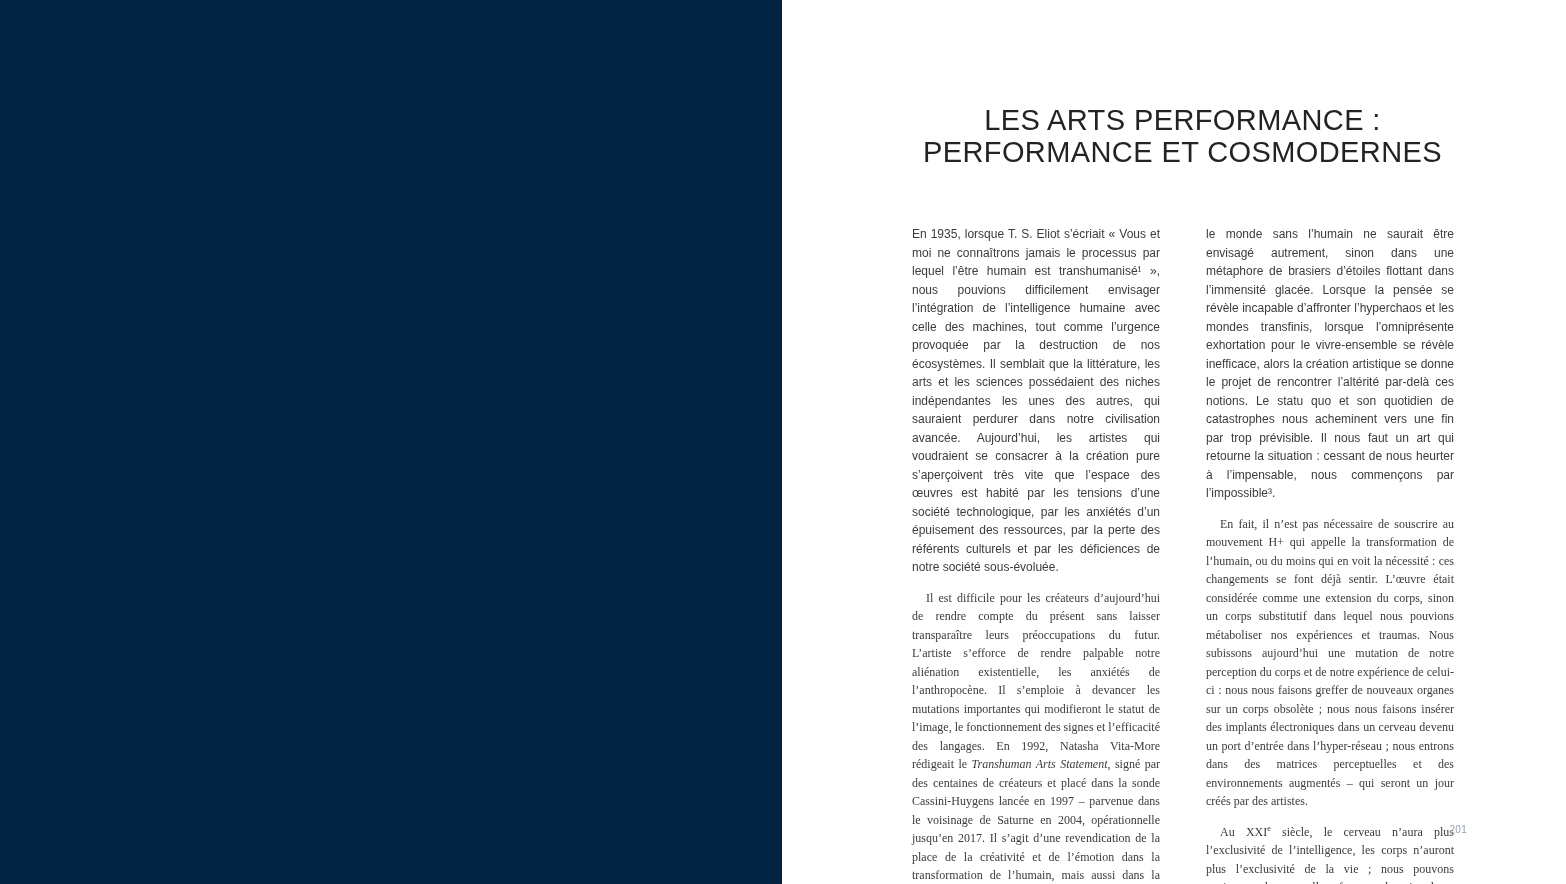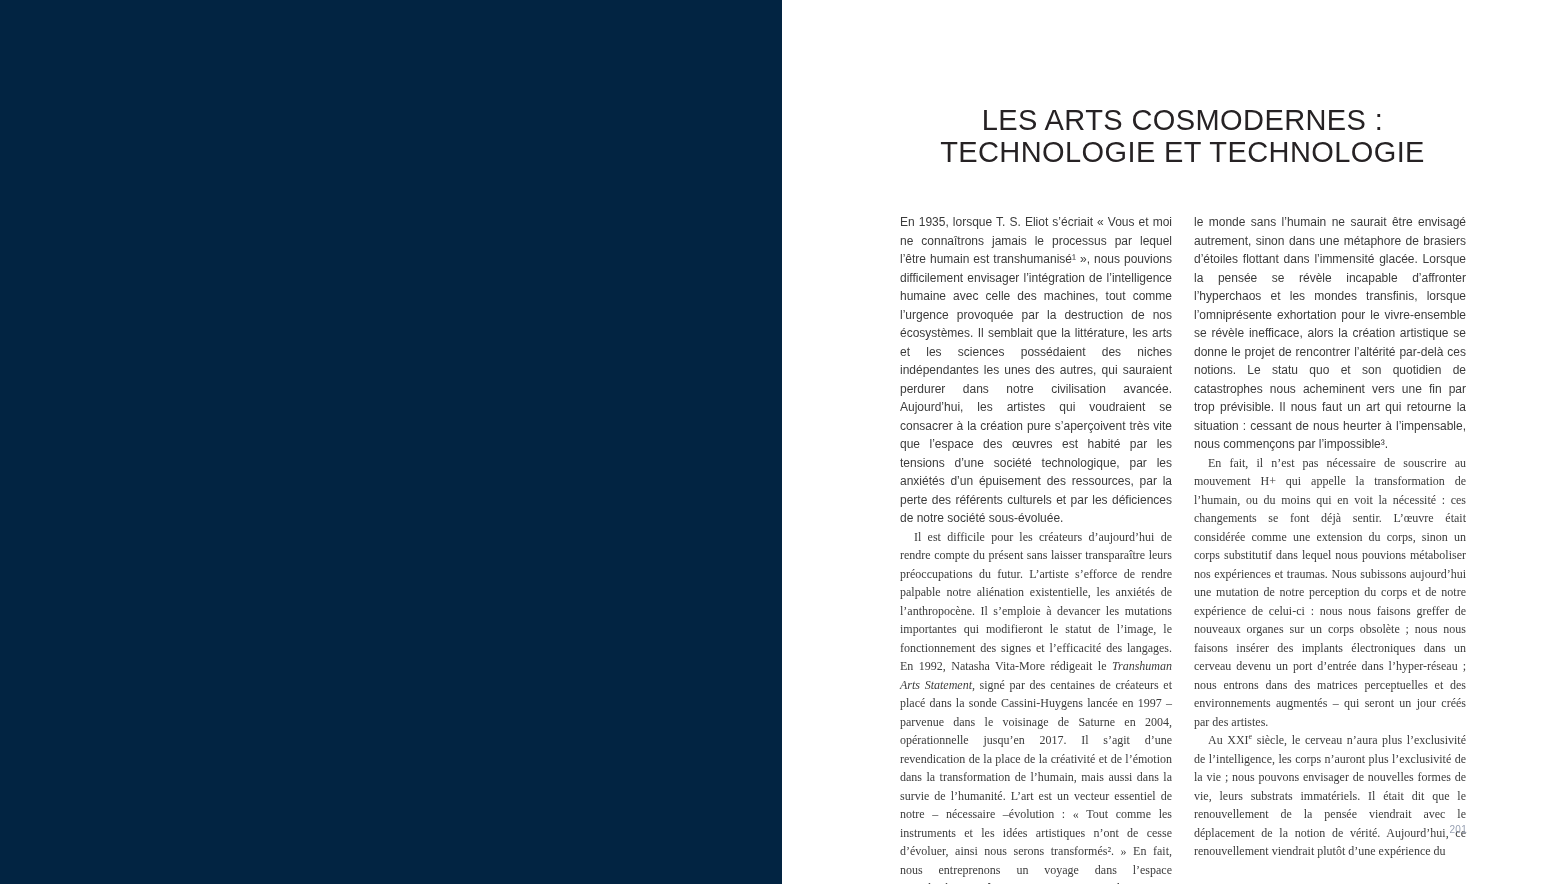--- a/index.html
+++ b/index.html
@@ -43,42 +43,42 @@
   }
   .text-column {
     width: 272px;
     flex: 0 0 auto;
     color: #3b3b3b;
     font-size: 12px;
     line-height: 18.5px;
     text-align: justify;
     hyphens: auto;
   }
-  .text-column p { margin: 0; }
+  .text-column p { margin: 12px; }
   .text-column p.indent { text-indent: 14px; font-family: Liberation Serif, serif; }
   .text-column .italic { font-style: italic; }
   .text-column sup { font-size: 8px; line-height: 0; vertical-align: super; }
   .folio {
     position: absolute;
     right: 99px;
     top: 824px;
     font-size: 10px;
     color: #98a1b3;
     letter-spacing: 0.3px;
   }
 </style>
 </head>
 <body>
 
 <div class="spread">
   <div class="page-left"></div>
   <div class="page-right">
     <div class="chapter-title">
-      <div>LES ARTS COSMODERNES :</div>
-      <div>TECHNOLOGIE ET TECHNOLOGIE</div>
+      <div>LES ARTS PERFORMANCE :</div>
+      <div>PERFORMANCE ET COSMODERNES</div>
     </div>
     <div class="text-block">
       <div class="text-column" lang="fr">
           <p class=""><span>En 1935, lorsque T. S. Eliot s’écriait « Vous et moi ne connaîtrons jamais le processus par lequel l’être humain est transhumanisé¹ », nous pouvions difficilement envisager l’intégration de l’intelligence humaine avec celle des machines, tout comme l’urgence provoquée par la destruction de nos écosystèmes. Il semblait que la littérature, les arts et les sciences possédaient des niches indépendantes les unes des autres, qui sauraient perdurer dans notre civilisation avancée. Aujourd’hui, les artistes qui voudraient se consacrer à la création pure s’aperçoivent très vite que l’espace des œuvres est habité par les tensions d’une société technologique, par les anxiétés d’un épuisement des ressources, par la perte des référents culturels et par les déficiences de notre société sous-évoluée.</span></p>
           <p class="indent"><span>Il est difficile pour les créateurs d’aujourd’hui de rendre compte du présent sans laisser transparaître leurs préoccupations du futur. L’artiste s’efforce de rendre palpable notre aliénation existentielle, les anxiétés de l’anthropocène. Il s’emploie à devancer les mutations importantes qui modifieront le statut de l’image, le fonctionnement des signes et l’efficacité des langages. En 1992, Natasha Vita-More rédigeait le </span><span class="italic">Transhuman Arts Statement</span><span>, signé par des centaines de créateurs et placé dans la sonde Cassini-Huygens lancée en 1997 – parvenue dans le voisinage de Saturne en 2004, opérationnelle jusqu’en 2017. Il s’agit d’une revendication de la place de la créativité et de l’émotion dans la transformation de l’humain, mais aussi dans la survie de l’humanité. L’art est un vecteur essentiel de notre – nécessaire –évolution : « Tout comme les instruments et les idées artistiques n’ont de cesse d’évoluer, ainsi nous serons transformés². » En fait, nous entreprenons un voyage dans l’espace interplanétaire sitôt que nous envisageons l’extinction de l’humain, car</span></p>
         </div>
       <div class="text-column" lang="fr">
           <p class=""><span>le monde sans l’humain ne saurait être envisagé autrement, sinon dans une métaphore de brasiers d’étoiles flottant dans l’immensité glacée. Lorsque la pensée se révèle incapable d’affronter l’hyperchaos et les mondes transfinis, lorsque l’omniprésente exhortation pour le vivre-ensemble se révèle inefficace, alors la création artistique se donne le projet de rencontrer l’altérité par-delà ces notions. Le statu quo et son quotidien de catastrophes nous acheminent vers une fin par trop prévisible. Il nous faut un art qui retourne la situation : cessant de nous heurter à l’impensable, nous commençons par l’impossible³.</span></p>
           <p class="indent"><span>En fait, il n’est pas nécessaire de souscrire au mouvement H+ qui appelle la transformation de l’humain, ou du moins qui en voit la nécessité : ces changements se font déjà sentir. L’œuvre était considérée comme une extension du corps, sinon un corps substitutif dans lequel nous pouvions métaboliser nos expériences et traumas. Nous subissons aujourd’hui une mutation de notre perception du corps et de notre expérience de celui-ci : nous nous faisons greffer de nouveaux organes sur un corps obsolète ; nous nous faisons insérer des implants électroniques dans un cerveau devenu un port d’entrée dans l’hyper-réseau ; nous entrons dans des matrices perceptuelles et des environnements augmentés – qui seront un jour créés par des artistes.</span></p>
           <p class="indent"><span>Au XXI</span><sup>e</sup><span> siècle, le cerveau n’aura plus l’exclusivité de l’intelligence, les corps n’auront plus l’exclusivité de la vie ; nous pouvons envisager de nouvelles formes de vie, leurs substrats immatériels. Il était dit que le renouvellement de la pensée viendrait avec le déplacement de la notion de vérité. Aujourd’hui, ce renouvellement viendrait plutôt d’une expérience du </span></p>

